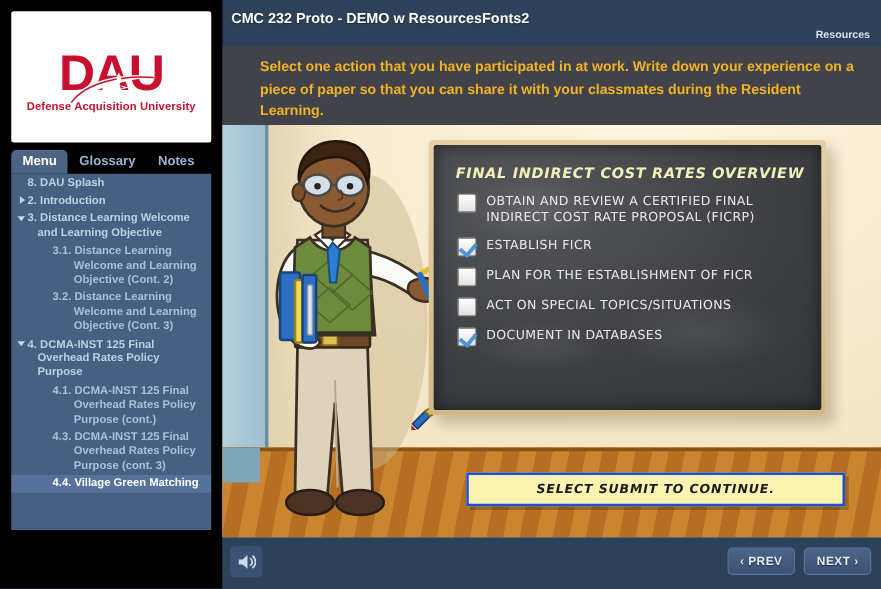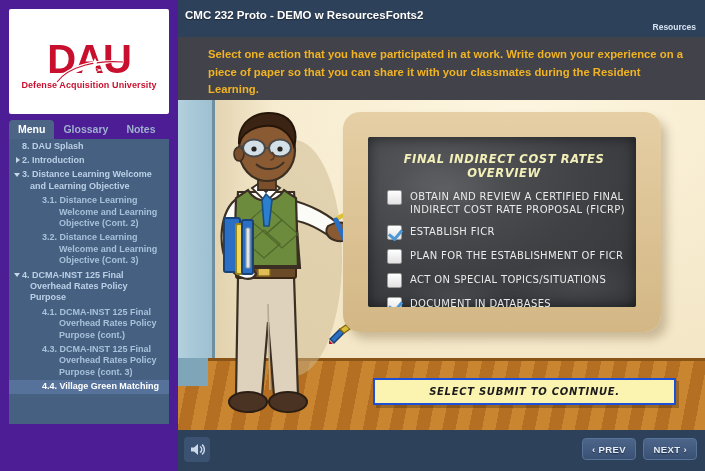--- a/index.html
+++ b/index.html
@@ -7,21 +7,21 @@
     width: 705px; height: 471px;
     background: #2b3d55;
     font-family: "Liberation Sans", sans-serif;
     overflow: hidden;
   }
   #app { position: relative; width: 705px; height: 471px; background: #2e415a; }
 
   
   #sidebar {
     position: absolute; left: 0; top: 0; width: 178px; height: 471px;
-    background: #4c1d95;
+    background: #000000;
   }
   #logo-box {
     position: absolute; left: 9px; top: 9px; width: 160px; height: 105px;
     background: #ffffff; border-radius: 2px;
     display: flex; align-items: center; justify-content: center;
   }
   #logo-inner { text-align: center; width: 100%; padding-top: 6px;}
   .dau-word {
     font-family: "Liberation Sans", sans-serif;
     font-weight: bold; font-size: 40px; letter-spacing: -1px;
@@ -144,22 +144,22 @@
     position:absolute; left:0; top:0; width:30px; height:28px;
     background:#7fa5b8;
   }
   
   #character { position:absolute; left: 8px; top: 8px; width: 180px; height: 318px; }
 
   
   #chalkboard {
     position:absolute; left: 165px; top: 12px; width: 318px; height: 220px;
     background: linear-gradient(180deg,#e6cfa5,#d3b785);
-    border-radius: 17px;
-    padding: 25px;
+    border-radius: 4px;
+    padding: 4px;
     box-shadow: 6px 7px 10px rgba(90,60,20,.28);
   }
   #chalkboard-inner {
     width: 100%; height: 100%;
     background:
       radial-gradient(120% 120% at 25% 20%, #55575a 0%, #3f4145 48%, #2f3134 100%);
     border-radius: 2px;
     box-shadow: inset 0 0 14px rgba(0,0,0,.55);
     position: relative; overflow:hidden;
     padding: 10px 10px 8px 14px;

